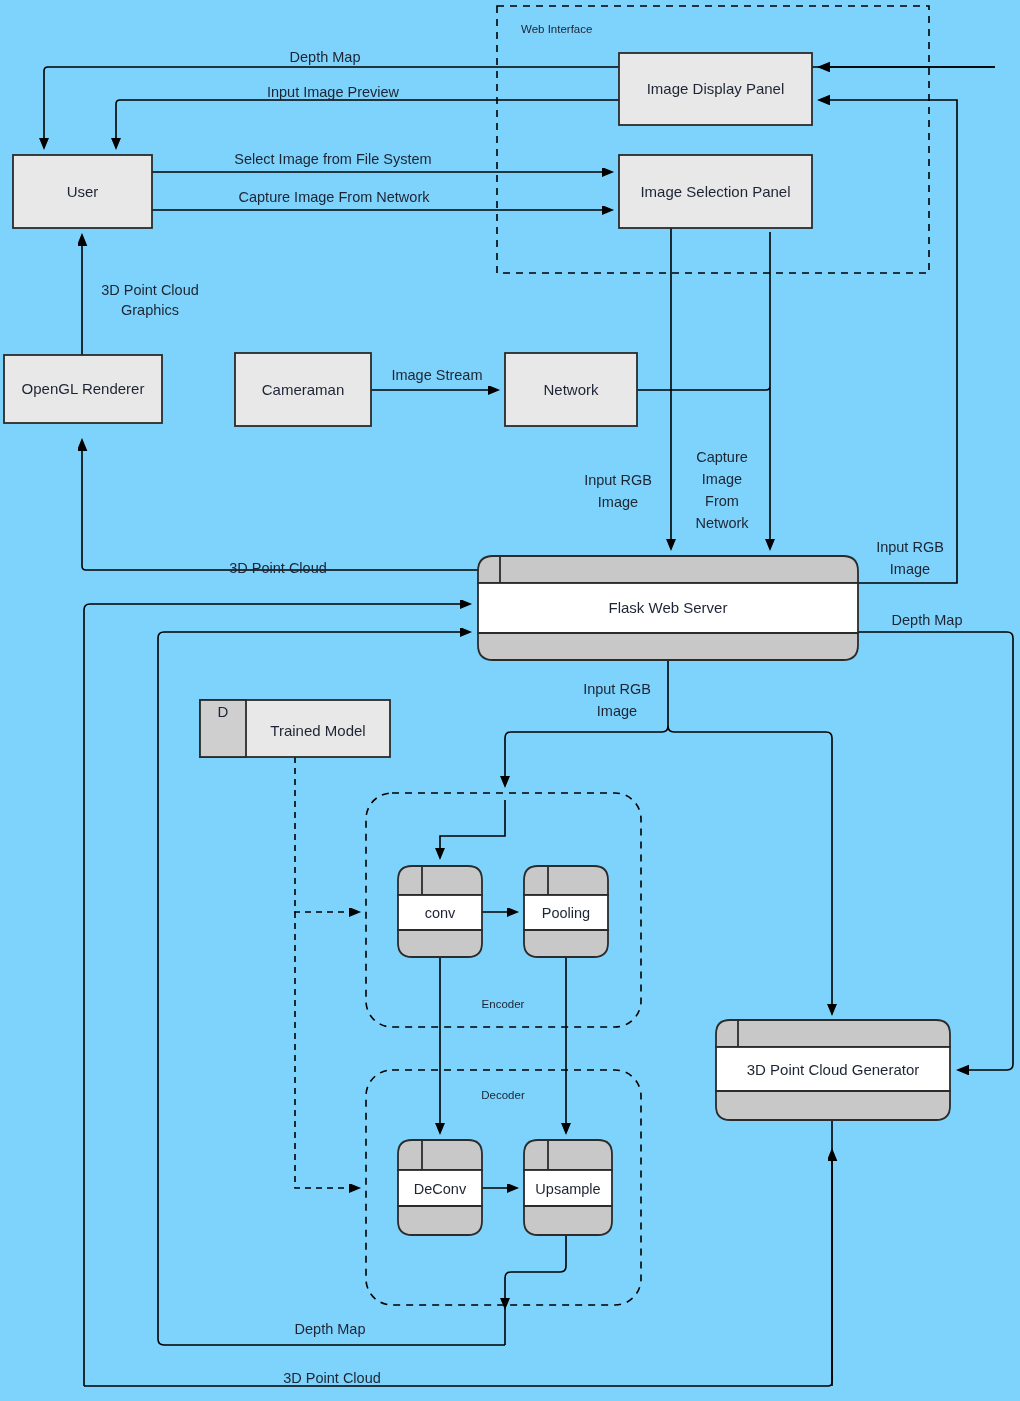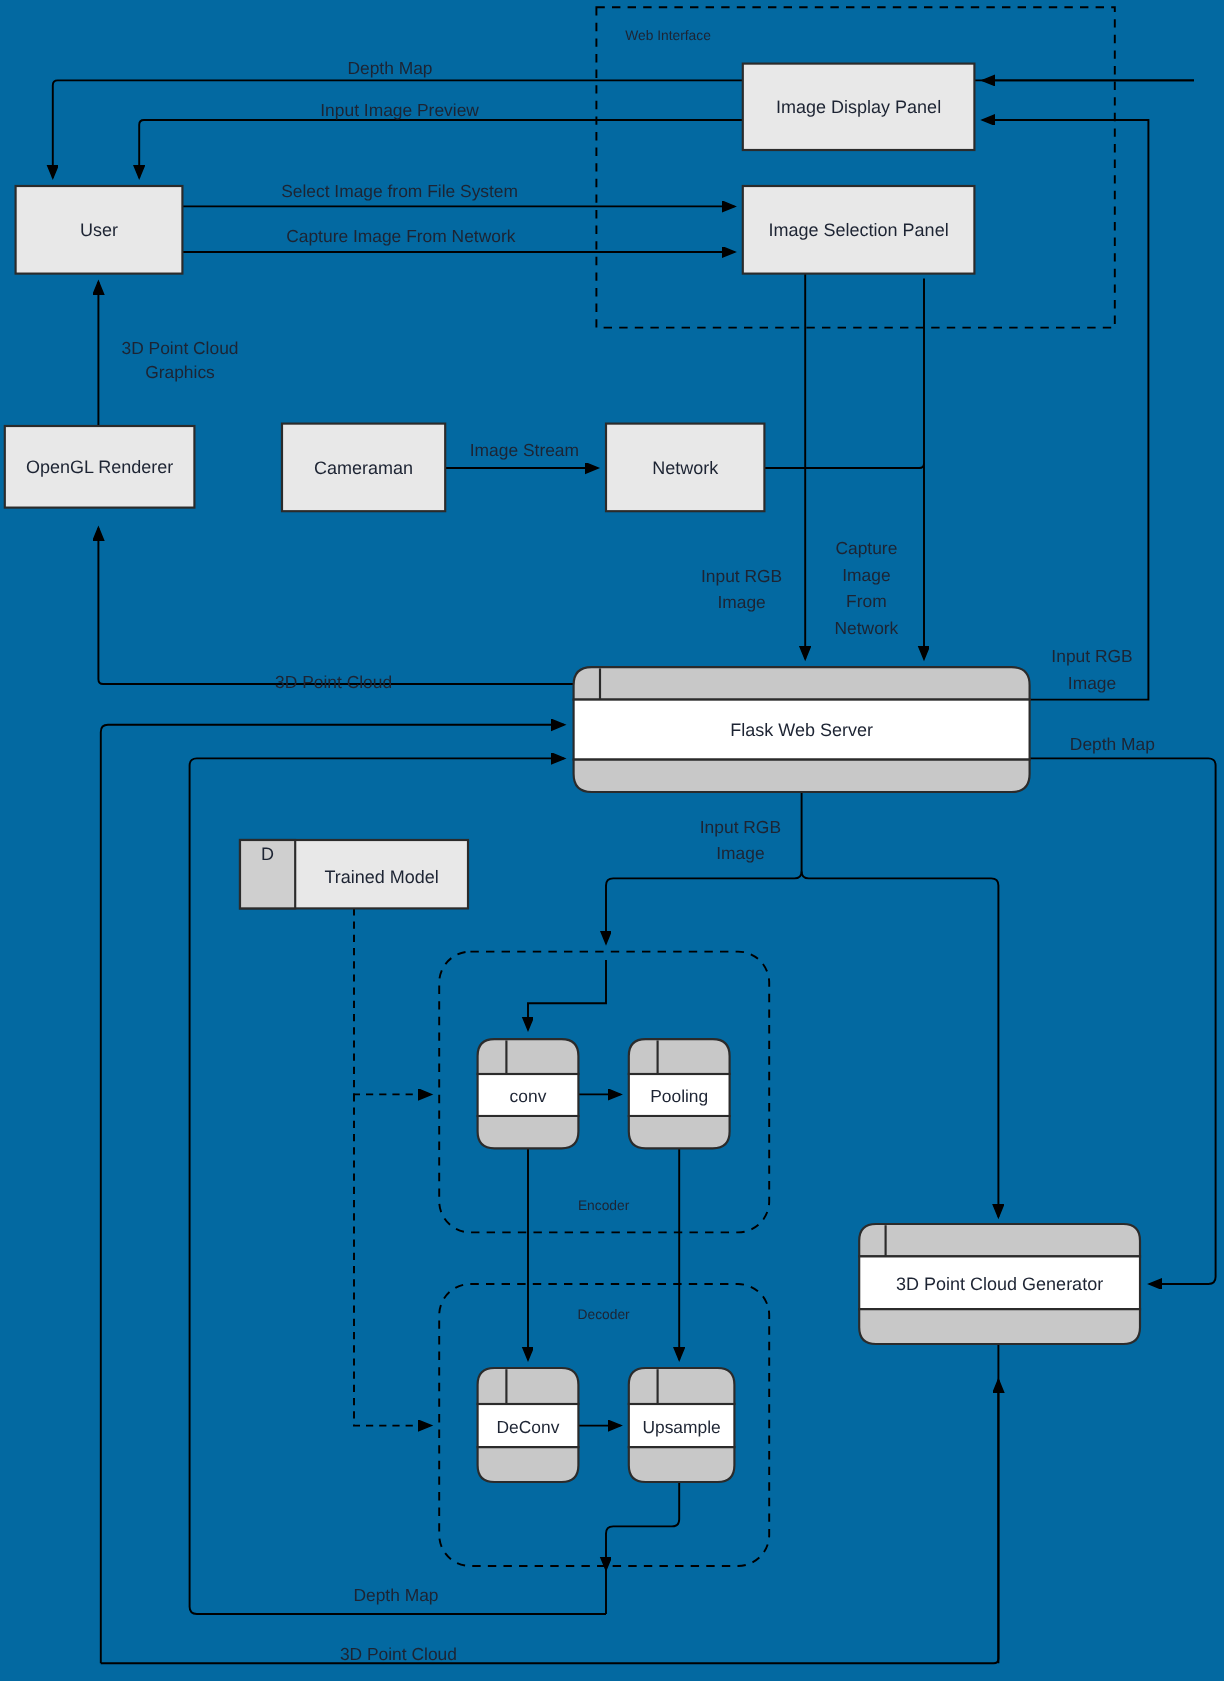--- a/index.html
+++ b/index.html
@@ -1,17 +1,17 @@
 <!DOCTYPE html>
 <html><head>
 <meta charset="utf-8">
 <style>
   html,body{margin:0;padding:0;background:#ffffff;}
   body{font-family:"Liberation Sans", sans-serif;}
-  #canvas{position:relative;width:1020px;height:1401px;background:#0369a1;overflow:hidden;}
+  #canvas{position:relative;width:1020px;height:1401px;background:#7dd3fc;overflow:hidden;}
   svg{display:block;}
   .edge{fill:none;stroke:#000000;stroke-width:1.6;}
   .edge-dash{fill:none;stroke:#000000;stroke-width:1.6;stroke-dasharray:6 5;}
   .grp{fill:none;stroke:#000000;stroke-width:1.6;stroke-dasharray:7 6;}
   .boxfill{fill:#e8e8e8;stroke:#2b2b2b;stroke-width:1.8;}
   .bandfill{fill:#c8c8c8;stroke:#2b2b2b;stroke-width:1.8;}
   .whitefill{fill:#ffffff;stroke:#2b2b2b;stroke-width:1.8;}
   .dcell{fill:#cfcfcf;stroke:#2b2b2b;stroke-width:1.8;}
   .tick{stroke:#2b2b2b;stroke-width:1.8;}
   text{fill:#1d2433;font-family:"Liberation Sans", sans-serif;}

